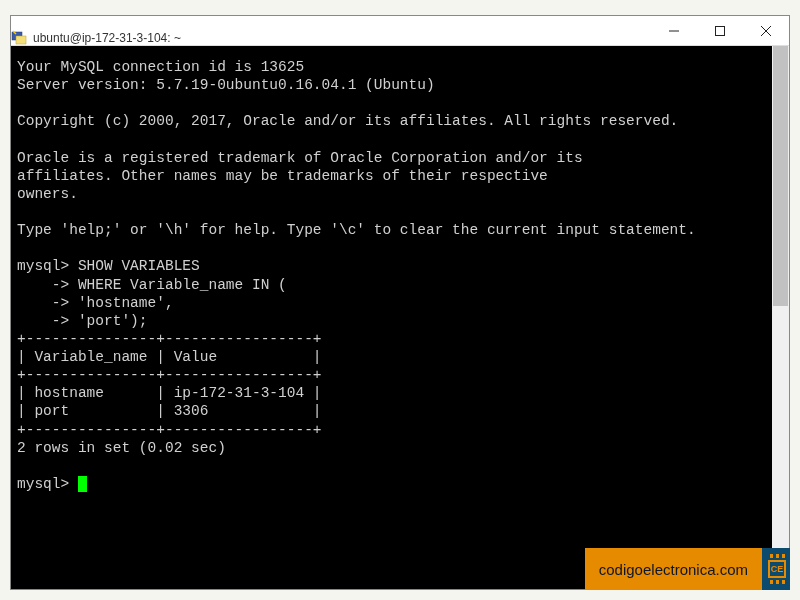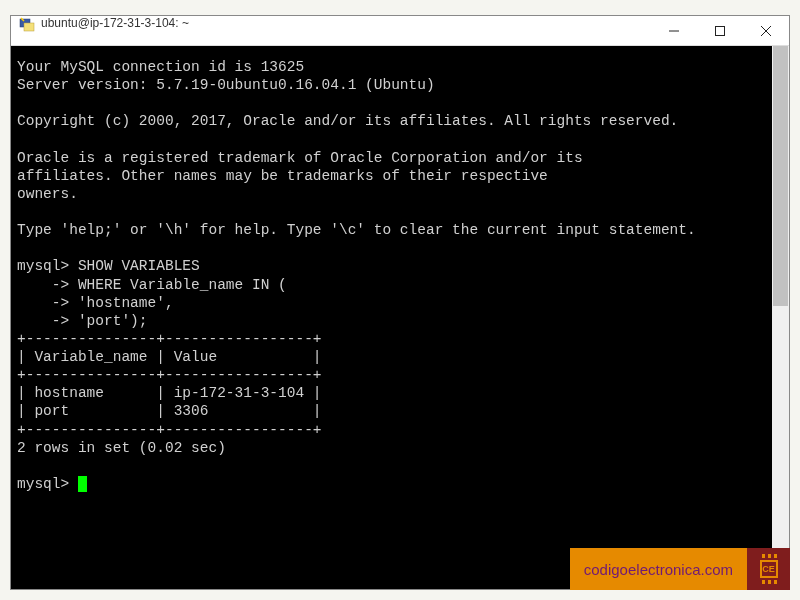--- a/index.html
+++ b/index.html
@@ -19,22 +19,21 @@
       bottom: 10px;
       border: 1px solid #888;
       background: #fff;
       display: flex;
       flex-direction: column;
     }
     .titlebar {
       height: 30px;
       background: #fff;
       display: flex;
-      align-items: flex-start;
-      padding-left: 8px;
+      align-items: flex-end;
       border-bottom: 1px solid #ddd;
     }
     .titlebar .icon {
       width: 16px;
       height: 16px;
       margin-right: 6px;
     }
     .titlebar .title {
       font-size: 12px;
       color: #333;
@@ -93,29 +92,29 @@
     .watermark {
       position: absolute;
       right: 10px;
       bottom: 10px;
       display: flex;
       align-items: stretch;
       height: 42px;
     }
     .wm-text {
       background: #e68a00;
-      color: #701a75;
+      color: #0f172a;
       font-size: 15px;
       display: flex;
       align-items: center;
       padding: 16px 14px;
     }
     .wm-logo {
-      width: 43px;
-      background: #7f1d1d;
+      width: 28px;
+      background: #0c4a6e;
       display: flex;
       align-items: center;
       justify-content: center;
     }
     .chip {
       width: 30px;
       height: 30px;
       position: relative;
     }
     .chip-core {

